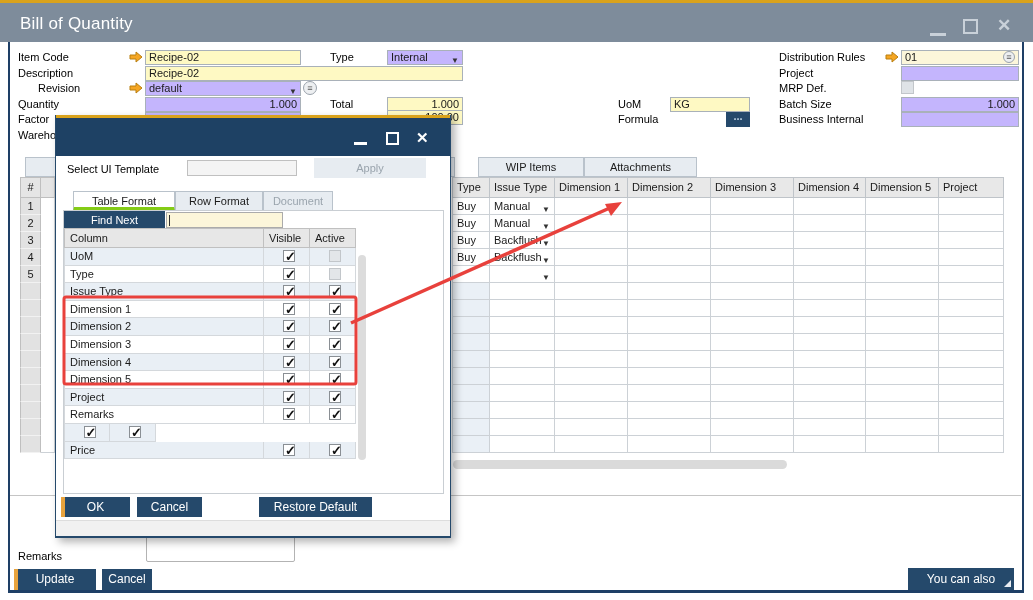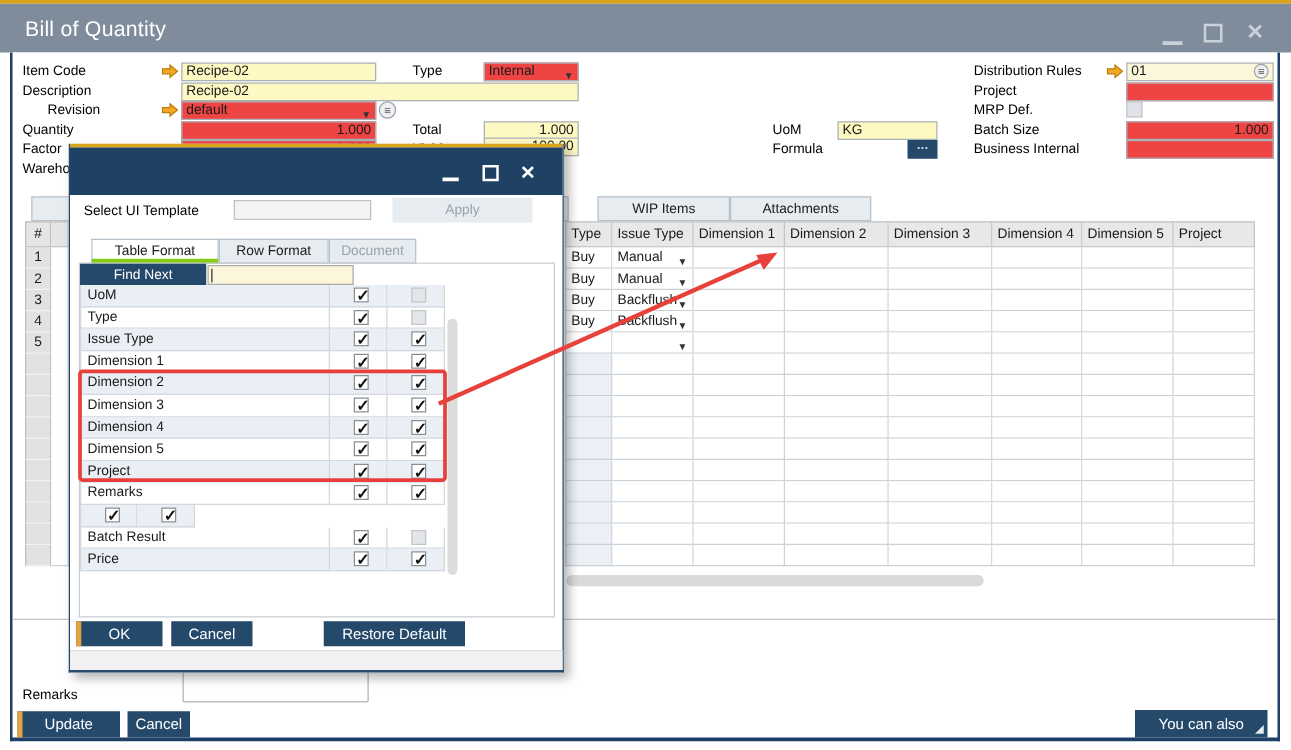--- a/index.html
+++ b/index.html
@@ -18,21 +18,21 @@
   .win-topborder { left:0; top:0; width:1033px; height:3px; background:#D9A21B; }
   .win-titlebar { left:0; top:3px; width:1033px; height:39px; background:#7E8C9B; }
   .win-title { left:20px; top:11px; color:#ffffff; font-size:17px; letter-spacing:.2px; }
   .win-min { left:930px; top:30px; width:16px; height:3px; background:#C9D1D9; cursor:pointer; }
   .win-max { left:963px; top:16px; width:15px; height:15px; border:2px solid #C9D1D9; cursor:pointer; }
   .win-close { left:997px; top:12px; color:#C9D1D9; font-size:17px; font-weight:bold; cursor:pointer; }
   .win-frame { left:8px; top:42px; width:1016px; height:551px; border-left:2px solid #1E3F66; border-right:2px solid #1E3F66; border-bottom:3px solid #1E3F66; background:#ffffff; }
 
   
   .lbl { position:absolute; height:14px; line-height:14px; color:#000; white-space:nowrap; }
-  .field { position:absolute; height:15px; line-height:13px; padding:0 3px; border:1px solid #A9B1B9; background:#ef4444; white-space:nowrap; overflow:hidden; }
+  .field { position:absolute; height:15px; line-height:13px; padding:0 3px; border:1px solid #A9B1B9; background:#c4b5fd; white-space:nowrap; overflow:hidden; }
   .field.ro { background:#fef9c3; }
   .field.num { text-align:right; }
   .field.yellow { background:#FCF6DA; }
   .dd-arrow { position:absolute; right:3px; top:3px; font-size:8px; color:#333; cursor:pointer; }
   .link-arrow { position:absolute; width:14px; height:12px; cursor:pointer; }
   .menu-icon { position:absolute; width:14px; height:14px; border:1px solid #9aa2ab; border-radius:50%; background:#EDEFF1; color:#555; font-size:9px; line-height:12px; text-align:center; cursor:pointer; }
   .checkbox { position:absolute; width:13px; height:13px; border:1px solid #8a8f94; background:#fff; }
   .checkbox.disabled { background:#DFE3E7; border-color:#C2C6CA; }
   .btn-ellipsis { position:absolute; width:24px; height:15px; background:#25496B; color:#BFD3E4; text-align:center; line-height:9px; font-weight:bold; cursor:pointer; }
 
@@ -383,20 +383,25 @@
   <div class="dlg-tab disabled" style="left:207px; width:70px;">Document</div>
 
   <div class="abs dlg-panel"></div>
   <div class="btn btn-findnext">Find Next</div>
   <div class="abs findnext-input">
       <span class="caret"></span>
     </div>
   <div class="abs expand-icon">↗</div>
 
   <div class="abs dlg-table">
+      <div class="dt-row">
+        <div class="dt-h" style="width: 200px;">Column</div>
+        <div class="dt-h" style="width: 46px;">Visible</div>
+        <div class="dt-h" style="width: 46px;">Active</div>
+      </div>
       <div class="dt-row blue">
         <div class="dt-c" style="width: 200px;">UoM</div>
         <div class="dt-c" style="width: 46px;">
           <div class="dt-check checked"></div>
         </div>
         <div class="dt-c" style="width: 46px;">
           <div class="dt-check disabled"></div>
         </div>
       </div>
       <div class="dt-row">
@@ -479,29 +484,20 @@
         <div class="dt-c" style="width: 46px;">
           <div class="dt-check checked"></div>
         </div>
       </div>
       <div class="dt-row blue">
         <div class="dt-c" style="width: 46px;">
           <div class="dt-check checked"></div>
         </div>
         <div class="dt-c" style="width: 46px;">
           <div class="dt-check checked"></div>
-        </div>
-      </div>
-      <div class="dt-row">
-        <div class="dt-c" style="width: 200px;">Batch Result</div>
-        <div class="dt-c" style="width: 46px;">
-          <div class="dt-check checked"></div>
-        </div>
-        <div class="dt-c" style="width: 46px;">
-          <div class="dt-check disabled"></div>
         </div>
       </div>
       <div class="dt-row blue">
         <div class="dt-c" style="width: 200px;">Price</div>
         <div class="dt-c" style="width: 46px;">
           <div class="dt-check checked"></div>
         </div>
         <div class="dt-c" style="width: 46px;">
           <div class="dt-check checked"></div>
         </div>

